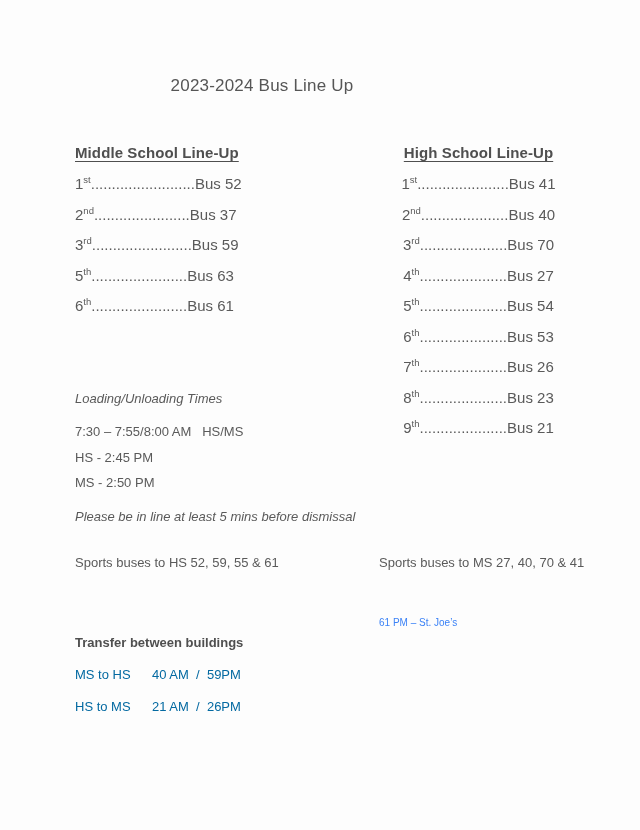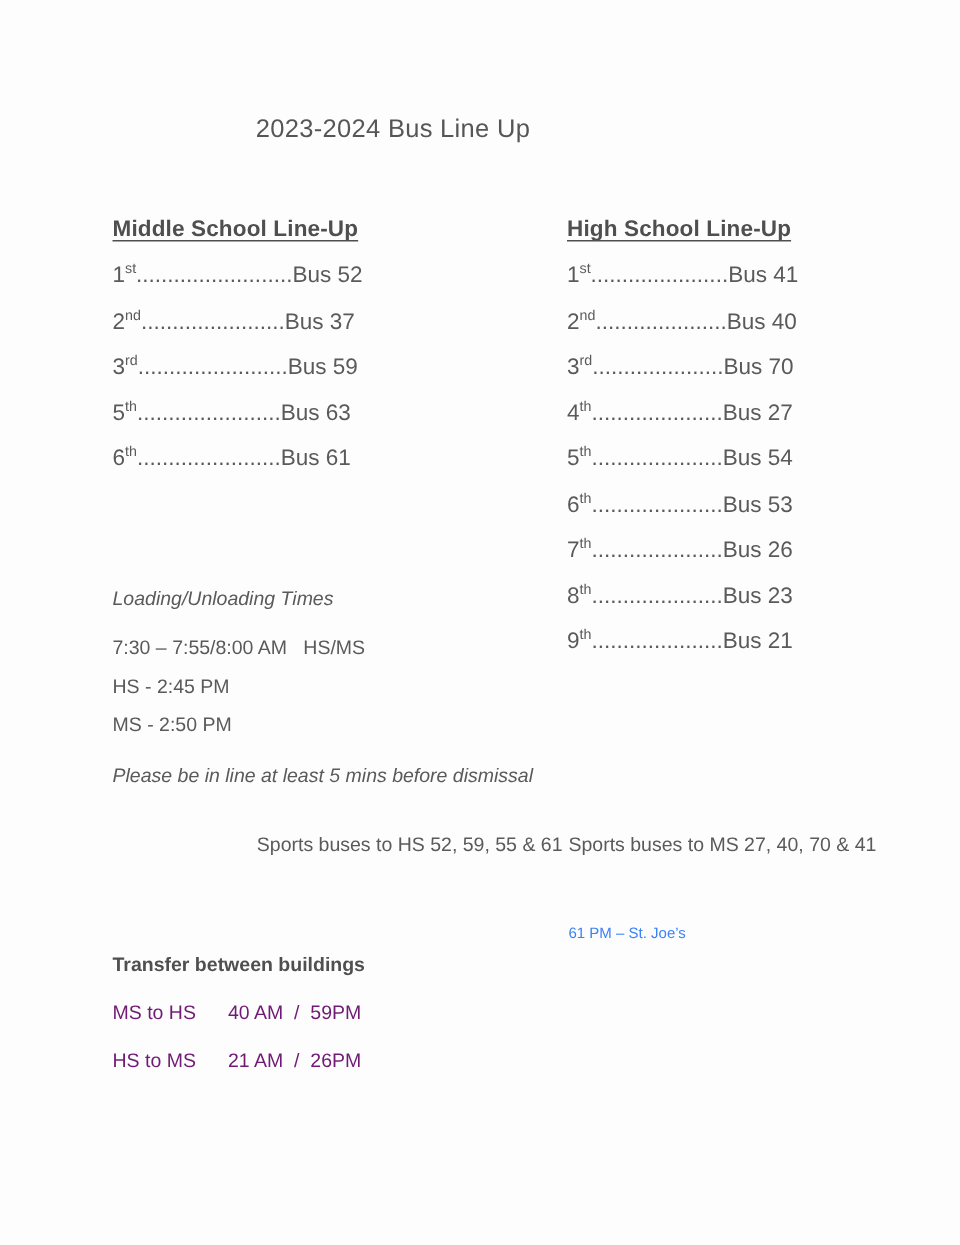--- a/index.html
+++ b/index.html
@@ -15,21 +15,21 @@
     background: #fdfdfd;
     color: #595959;
   }
   .title {
     position: absolute; left: 0; top: 76px; width: 524px;
     text-align: center; font-size: 17px; line-height: 20px;
     color: #565656; letter-spacing: 0.2px;
   }
   .col { position: absolute; top: 145px; }
   .col-ms { left: 75px; width: 255px; }
-  .col-hs { left: 378px; width: 245px; }
+  .col-hs { left: 356px; width: 245px; text-align: center; }
   .col-heading {
     font-size: 15px; font-weight: bold; line-height: 16px;
     color: #4f4f4f;
     text-decoration: underline;
     text-underline-offset: 3px;
     letter-spacing: 0.1px;
   }
   .bus-list { margin-top: 15px; }
   .bus-row {
     height: 30.5px; font-size: 15px; line-height: 16px;
@@ -43,28 +43,28 @@
   .loading-heading { font-size: 13px; line-height: 14px; color: #5a5a5a; font-style: italic; }
   .loading-lines { margin-top: 19px; }
   .loading-line {
     height: 25.5px; font-size: 13px; line-height: 14px;
     color: #5a5a5a; white-space: pre-wrap;
   }
   .dismissal-note {
     margin-top: 7px; font-size: 13px; line-height: 15px;
     font-style: italic; color: #5a5a5a;
   }
-  .sports-left { top: 555px; width: 300px; font-size: 13px; color: #5a5a5a; text-align: right; }
+  .sports-left { top: 555px; width: 300px; font-size: 13px; color: #5a5a5a; }
   .sports-right { position: absolute; left: 379px; top: 555px; width: 250px; font-size: 13px; color: #5a5a5a; }
   .transfer-section { top: 616px; width: 300px; }
   .transfer-heading {
     font-size: 13px; font-weight: bold; line-height: 14px;
     color: #4f4f4f; text-underline-offset: 3px; margin-top: 20px;
   }
-  .transfer-row { margin-top: 18px; font-size: 13px; line-height: 14px; color: #701a75; }
+  .transfer-row { margin-top: 18px; font-size: 13px; line-height: 14px; color: #0369a1; }
   .transfer-route { display: inline-block; width: 77px; }
   .transfer-times { white-space: pre-wrap; }
   .stjoes-note { position: absolute; left: 379px; top: 616px; font-size: 10px; line-height: 14px; color: #3b82f6; }
 </style>
 </head>
 <body>
 
 <div class="page">
 
   <div class="title">2023-2024 Bus Line Up</div>

